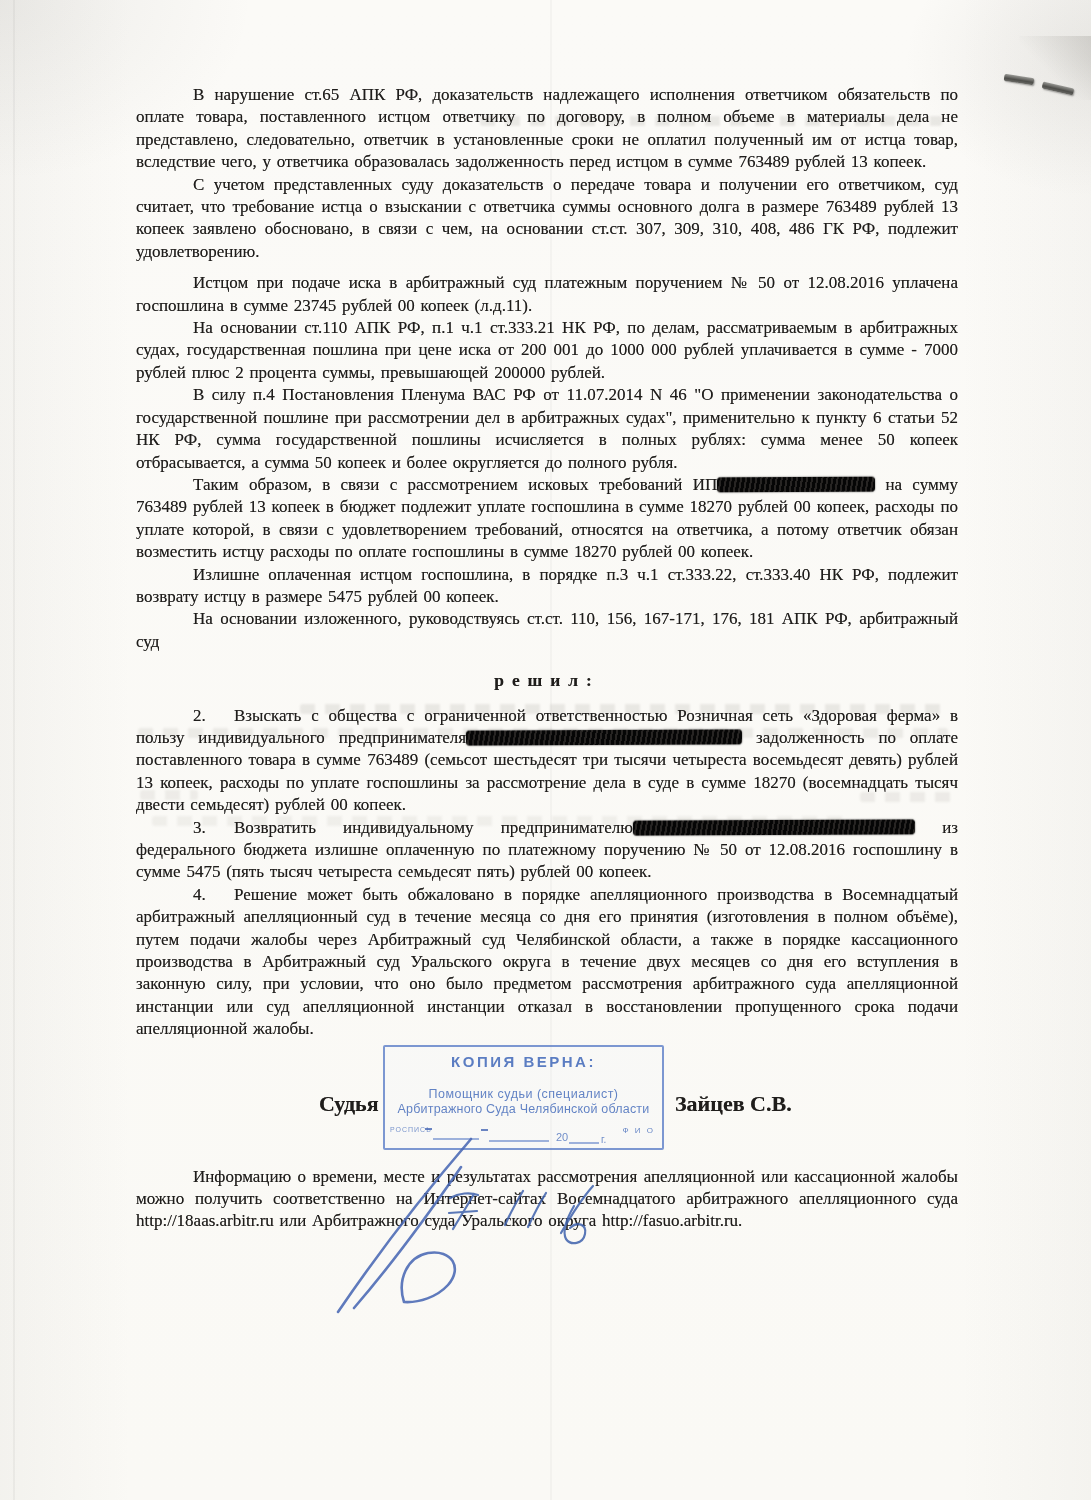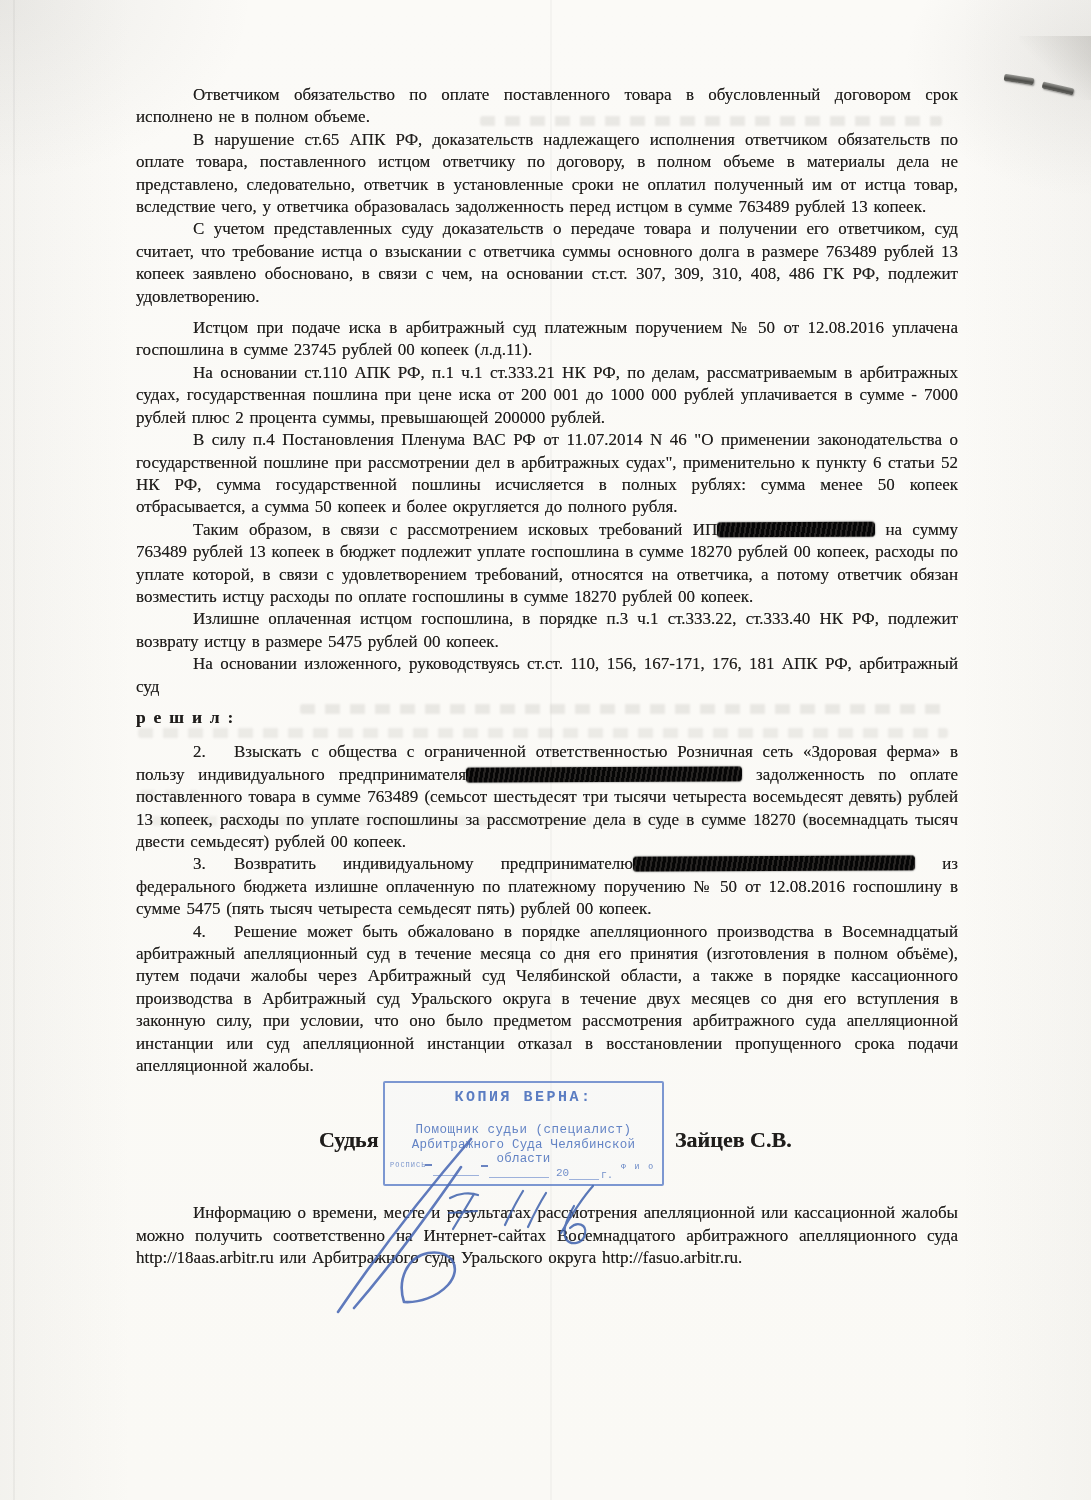--- a/index.html
+++ b/index.html
@@ -15,22 +15,22 @@
   }
   .content{position:absolute;left:136px;top:84px;width:822px;}
   .para{
     margin:0;text-align:justify;text-indent:57px;
     font-size:17px;line-height:22.4px;word-spacing:1.5px;
     text-shadow:0 0 .3px rgba(20,20,20,.55);
   }
   .gap-sm{margin-top:9px;}
   .gap-item{margin-top:13px;}
   .heading{
-    text-indent:0;font-weight:bold;font-size:17.5px;
-    letter-spacing:.45em;margin:8px 0 13px 0;line-height:22.4px;
+    text-align:center;text-indent:0;font-weight:bold;font-size:17.5px;
+    letter-spacing:.45em;margin:16px 0 13px 0;line-height:22.4px;
     text-shadow:0 0 .3px rgba(20,20,20,.55);
   }
   .pnum{display:inline-block;width:41px;text-indent:0;}
   .redact{
     display:inline-block;height:15px;vertical-align:-2px;border-radius:4px;
     background:
       repeating-linear-gradient(100deg, rgba(5,5,5,.95) 0 3px, rgba(45,42,40,.8) 3px 5px),
       #111;
     box-shadow:0 0 1.5px rgba(10,10,10,.9);
     filter:blur(.4px);
@@ -38,21 +38,21 @@
   }
   
   .sig-row{position:relative;height:108px;margin-top:4px;}
   .judge,.jname{position:absolute;top:46px;font-weight:bold;font-size:22px;text-shadow:0 0 .3px rgba(20,20,20,.55);}
   .judge{left:183px;}
   .jname{left:539px;}
   .stamp{
     position:absolute;left:247px;top:0;width:277px;height:101px;
     border:2.5px solid rgba(82,118,196,.75);border-radius:2px;
     color:#4e73be;background:rgba(240,244,252,.12);
-    font-family:Liberation Mono, monospace;
+    font-family:Liberation Sans, sans-serif;
   }
   .st-title{margin-top:6px;text-align:center;font-weight:bold;font-size:15px;letter-spacing:2.5px;opacity:.92;}
   .st-l2{margin-top:17px;text-align:center;font-size:12.5px;letter-spacing:.5px;opacity:.88;}
   .st-l3{margin-top:1px;text-align:center;font-size:12.5px;letter-spacing:.2px;opacity:.88;}
   .st-foot{position:absolute;left:0;right:0;bottom:0;height:30px;font-size:7px;}
   .st-sign{position:absolute;left:5px;bottom:15px;letter-spacing:1px;opacity:.75;}
   .st-fio{position:absolute;right:7px;bottom:13px;font-size:8px;letter-spacing:2px;opacity:.85;}
   .st-year{position:absolute;left:171px;bottom:5px;font-size:11px;opacity:.8;}
   .st-g{position:absolute;left:216px;bottom:3px;font-size:10px;opacity:.8;}
   .st-line{position:absolute;height:1.5px;background:rgba(82,118,196,.55);}
@@ -84,21 +84,20 @@
 
   <div class="ghost" style="left:480px;top:116px;width:462px"></div>
   <div class="ghost" style="left:300px;top:704px;width:648px"></div>
   <div class="ghost" style="left:138px;top:728px;width:810px;opacity:.17"></div>
   <div class="ghost" style="left:140px;top:790px;width:58px;opacity:.15"></div>
   <div class="ghost" style="left:860px;top:792px;width:92px;opacity:.16"></div>
   <div class="ghost" style="left:152px;top:816px;width:700px;opacity:.12"></div>
 
   <div class="content">
     <div id="doc-body">
-        <p class="para">Ответчиком обязательство по оплате поставленного товара в обусловленный договором срок исполнено не в полном объеме.</p>
         <p class="para">В нарушение ст.65 АПК РФ, доказательств надлежащего исполнения ответчиком обязательств по оплате товара, поставленного истцом ответчику по договору, в полном объеме в материалы дела не представлено, следовательно, ответчик в установленные сроки не оплатил полученный им от истца товар, вследствие чего, у ответчика образовалась задолженность перед истцом в сумме 763489 рублей 13 копеек.</p>
         <p class="para">С учетом представленных суду доказательств о передаче товара и получении его ответчиком, суд считает, что требование истца о взыскании с ответчика суммы основного долга в размере 763489 рублей 13 копеек заявлено обосновано, в связи с чем, на основании ст.ст. 307, 309, 310, 408, 486 ГК РФ, подлежит удовлетворению.</p>
         <p class="para gap-sm">Истцом при подаче иска в арбитражный суд платежным поручением № 50 от 12.08.2016 уплачена госпошлина в сумме 23745 рублей 00 копеек (л.д.11).</p>
         <p class="para">На основании ст.110 АПК РФ, п.1 ч.1 ст.333.21 НК РФ, по делам, рассматриваемым в арбитражных судах, государственная пошлина при цене иска от 200 001 до 1000 000 рублей уплачивается в сумме - 7000 рублей плюс 2 процента суммы, превышающей 200000 рублей.</p>
         <p class="para">В силу п.4 Постановления Пленума ВАС РФ от 11.07.2014 N 46 "О применении законодательства о государственной пошлине при рассмотрении дел в арбитражных судах", применительно к пункту 6 статьи 52 НК РФ, сумма государственной пошлины исчисляется в полных рублях: сумма менее 50 копеек отбрасывается, а сумма 50 копеек и более округляется до полного рубля.</p>
         <p class="para">Таким образом, в связи с рассмотрением исковых требований ИП<span class="redact" style="width: 158px;"></span> на сумму 763489 рублей 13 копеек в бюджет подлежит уплате госпошлина в сумме 18270 рублей 00 копеек, расходы по уплате которой, в связи с удовлетворением требований, относятся на ответчика, а потому ответчик обязан возместить истцу расходы по оплате госпошлины в сумме 18270 рублей 00 копеек.</p>
         <p class="para">Излишне оплаченная истцом госпошлина, в порядке п.3 ч.1 ст.333.22, ст.333.40 НК РФ, подлежит возврату истцу в размере 5475 рублей 00 копеек.</p>
         <p class="para">На основании изложенного, руководствуясь ст.ст.  110,  156,  167-171,  176,  181 АПК РФ, арбитражный суд</p>
         <div class="heading">решил:</div>
         <p class="para"><span class="pnum">2.</span>Взыскать с общества с ограниченной ответственностью Розничная сеть «Здоровая ферма» в пользу индивидуального предпринимателя<span class="redact" style="width: 276px;"></span> задолженность по оплате поставленного товара в сумме 763489 (семьсот шестьдесят три тысячи четыреста восемьдесят девять) рублей 13 копеек, расходы по уплате госпошлины за рассмотрение дела в суде в сумме 18270 (восемнадцать тысяч двести семьдесят) рублей 00 копеек.</p>

